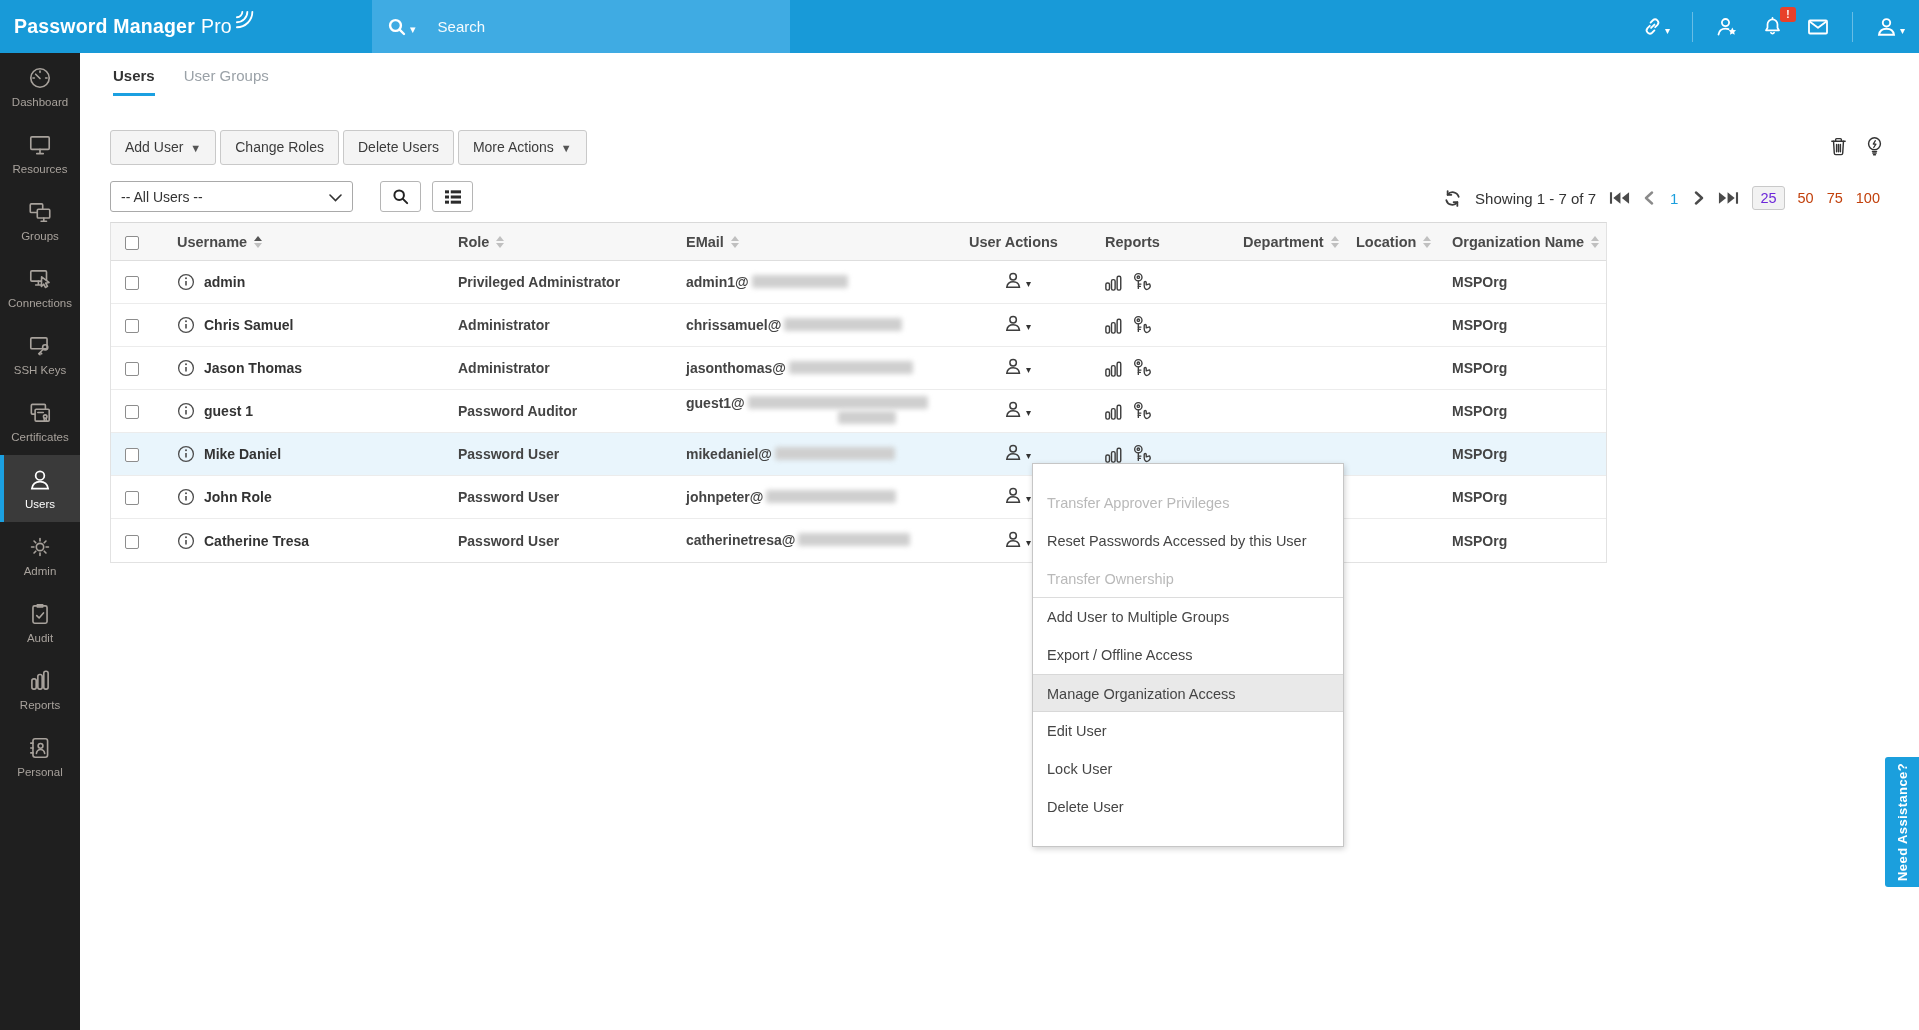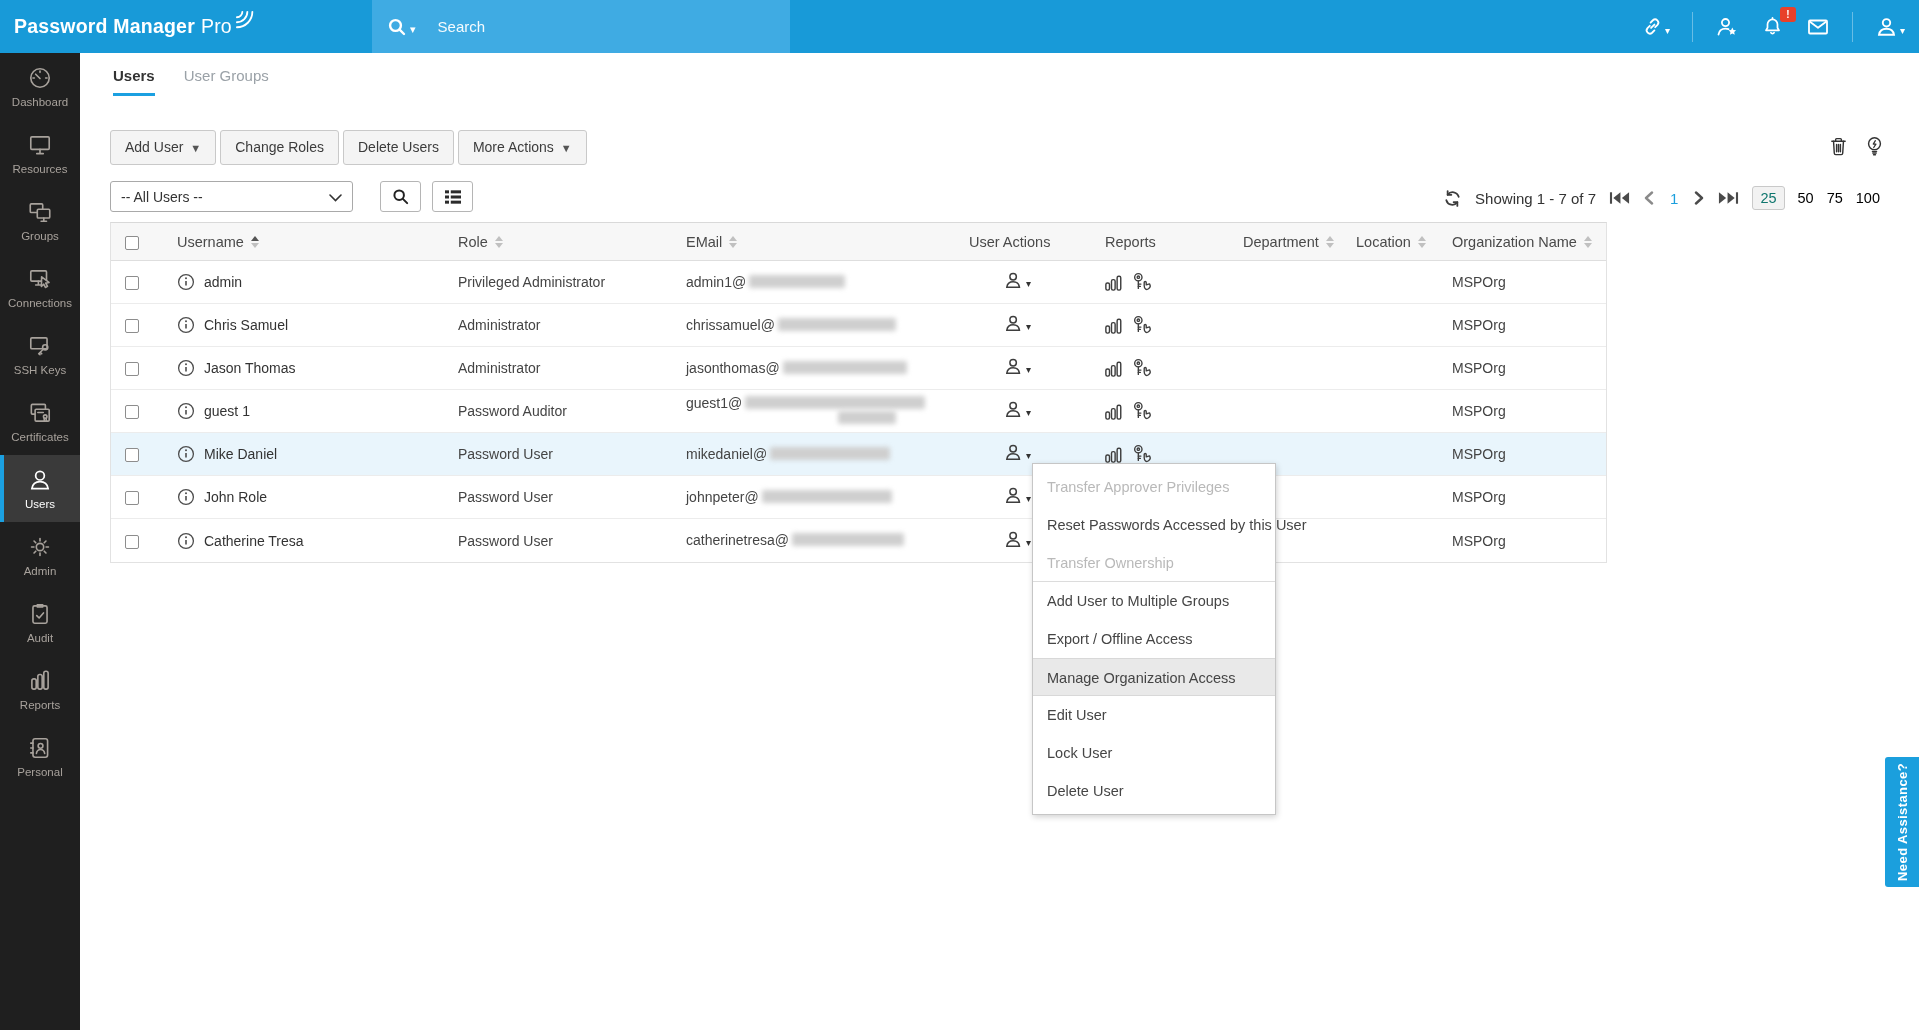--- a/index.html
+++ b/index.html
@@ -50,27 +50,27 @@
     padding:0 10px;font-size:14px;color:#333;cursor:pointer;}
   .select .sel-caret{margin-left:auto;}
   .sq-btn{width:41px;height:31px;border:1px solid #b5b5b5;border-radius:3px;background:#fff;display:flex;align-items:center;
     justify-content:center;cursor:pointer;}
   .sq-btn.search{margin-left:27px;}
   .sq-btn.list{margin-left:11px;}
 
   .pager{position:absolute;right:39px;top:131px;height:28px;display:flex;align-items:center;gap:13px;font-size:15px;color:#333;}
   .pager .pg-ic{display:flex;cursor:pointer;}
   .pager .pnum{color:#1b9fdd;cursor:pointer;padding:0 3px;}
-  .psize{color:#000000;cursor:pointer;font-size:14.5px;}
-  .psize.sel{color:#0f766e;background:#f2f2f2;border:1px solid #c9c9c9;border-radius:3px;padding:3px 7px;}
+  .psize{color:#c2410c;cursor:pointer;font-size:14.5px;}
+  .psize.sel{color:#6d28d9;background:#f2f2f2;border:1px solid #c9c9c9;border-radius:3px;padding:3px 7px;}
 
   
   .table{position:absolute;left:30px;top:169px;width:1497px;border:1px solid #e2e2e2;border-top-color:#d9d9d9;background:#fff;}
   .t-row{display:grid;grid-template-columns:50px 295px 228px 283px 136px 138px 113px 96px 158px;
-    align-items:center;height:43px;border-bottom:1px solid #ececec;font-size:14px;color:#444;}
+    align-items:center;height:43px;border-bottom:1px solid #ececec;font-size:14px;color:#444;font-weight:bold;}
   .t-head{height:38px;background:#f7f7f7;border-bottom:1px solid #dedede;color:#4a4a4a;font-size:14.5px;}
   .t-row:last-child{border-bottom:none;}
   .row-active{background:#e9f5fc;}
   .cell{padding-left:2px;overflow:visible;white-space:nowrap;}
   .c-check{padding-left:14px;}
   .checkbox{display:inline-block;width:14px;height:14px;border:1px solid #8d8d8d;border-radius:2px;background:#fff;cursor:pointer;vertical-align:middle;}
   .c-user{display:flex;align-items:center;gap:9px;padding-left:16px;}
   .uname{color:#333;}
   .hcell{display:flex;align-items:center;gap:7px;cursor:pointer;}
   .sort{display:inline-flex;flex-direction:column;gap:2px;}
@@ -80,22 +80,22 @@
   .sort.asc .up{border-bottom-color:#555;}
   .redact{display:inline-block;height:13px;background:#cfcfcf;filter:blur(2.5px);border-radius:2px;vertical-align:-1px;margin-left:3px;}
   .c-email{line-height:15px;}
   .c-actions{padding-left:36px;}
   .ua-ic{display:inline-flex;align-items:flex-end;cursor:pointer;}
   .ua-ic .caret{font-size:10px;color:#333;margin-left:1px;margin-bottom:2px;}
   .c-reports{display:flex;align-items:center;gap:6px;padding-left:0;}
   .c-reports span{display:flex;cursor:pointer;}
 
   
-  .ctx-menu{position:absolute;left:1032px;top:463px;width:244px;background:#fff;border:1px solid #c6c6c6;
-    box-shadow:1px 2px 6px rgba(0,0,0,.18);padding:4px 0;z-index:40;}
+  .ctx-menu{position:absolute;left:1032px;top:463px;width:312px;background:#fff;border:1px solid #c6c6c6;
+    box-shadow:1px 2px 6px rgba(0,0,0,.18);padding:20px 0;z-index:40;}
   .ctx-item{height:38px;line-height:38px;padding-left:14px;font-size:14.5px;color:#454545;cursor:pointer;white-space:nowrap;}
   .ctx-item.disabled{color:#b9b9b9;cursor:default;}
   .ctx-item.sep-after{border-bottom:1px solid #dcdcdc;}
   .ctx-item.highlighted{background:#e9e9e9;border-top:1px solid #d8d8d8;border-bottom:1px solid #d8d8d8;}
 
   
   .assist{position:absolute;right:0;top:757px;width:34px;height:130px;background:#1b9fdd;color:#fff;z-index:50;
     display:flex;align-items:center;justify-content:center;border-radius:3px 0 0 3px;cursor:pointer;}
   .assist span{writing-mode:vertical-rl;transform:rotate(180deg);font-size:13px;font-weight:700;letter-spacing:.4px;}
 

